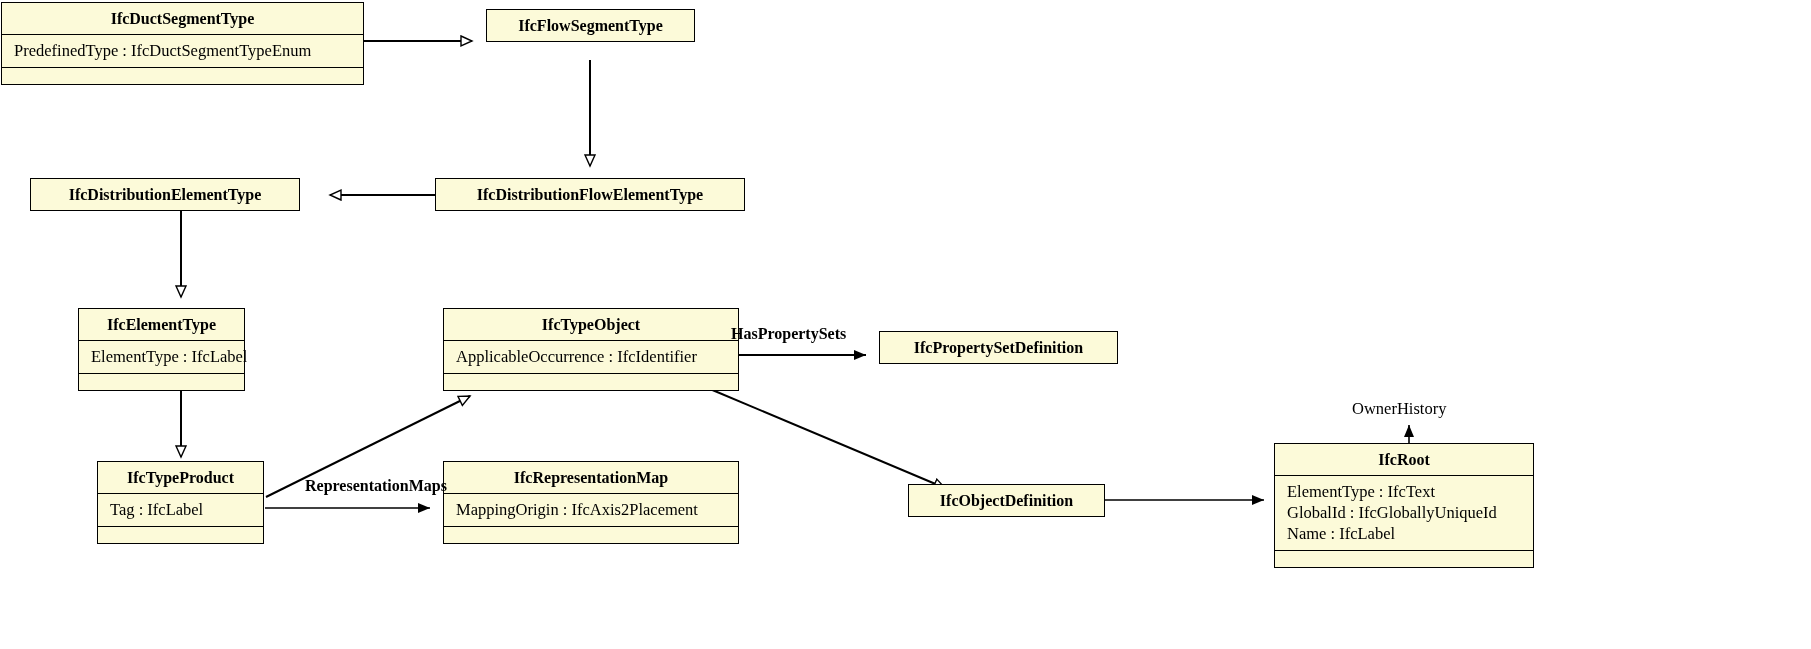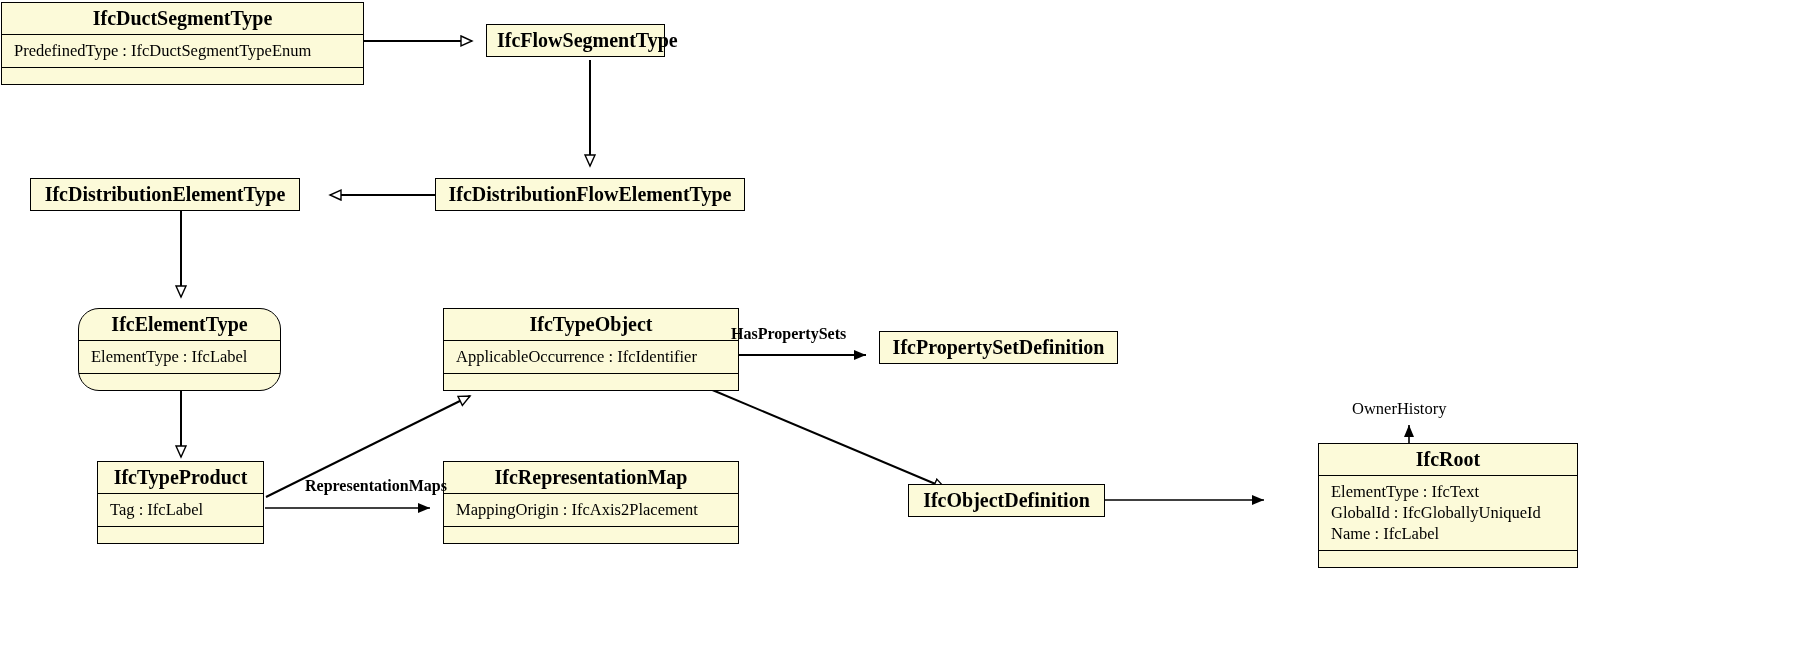--- a/index.html
+++ b/index.html
@@ -14,21 +14,21 @@
   .node{
     position:absolute;
     background:#FCFAD9;
     border:1.5px solid #000000;
     box-sizing:border-box;
     z-index:3;
   }
   .node .title{
     font-weight:bold;
     text-align:center;
-    font-size:20px;
+    font-size:16px;
     line-height:17px;
     padding:7px 10px 7px 10px;
     white-space:nowrap;
   }
   .node .sep{
     height:0;border-top:1.2px solid #000000;
   }
   .node .attrs{
     padding:5px 10px 6px 12px;
     font-size:16.5px;
@@ -91,33 +91,33 @@
   <div class="node" style="left:1px;top:2px;width:363px;">
     <div class="title">IfcDuctSegmentType</div>
     <div class="sep"></div>
     <div class="attrs">
       <div>PredefinedType : IfcDuctSegmentTypeEnum</div>
     </div>
     <div class="sep"></div>
     <div class="empty"></div>
   </div>
 
-  <div class="node" style="left:486px;top:24px;width:179px;">
+  <div class="node" style="left:486px;top:9px;width:209px;">
     <div class="title">IfcFlowSegmentType</div>
   </div>
 
   <div class="node" style="left:30px;top:178px;width:270px;">
     <div class="title">IfcDistributionElementType</div>
   </div>
 
   <div class="node" style="left:435px;top:178px;width:310px;">
     <div class="title">IfcDistributionFlowElementType</div>
   </div>
 
-  <div class="node" style="left:78px;top:308px;width:203px;border-radius:21px;">
+  <div class="node" style="left:78px;top:308px;width:167px;">
     <div class="title">IfcElementType</div>
     <div class="sep"></div>
     <div class="attrs">
       <div>ElementType : IfcLabel</div>
     </div>
     <div class="sep"></div>
     <div class="empty"></div>
   </div>
 
   <div class="node" style="left:443px;top:308px;width:296px;">
@@ -152,21 +152,21 @@
     </div>
     <div class="sep"></div>
     <div class="empty"></div>
   </div>
 
   <div class="node" style="left:902px;top:484px;width:197px;margin-left:6px;">
     <div class="title">IfcObjectDefinition</div>
   </div>
 
 
-  <div class="node" style="left:1274px;top:443px;width:260px;margin-left:44px;">
+  <div class="node" style="left:1274px;top:443px;width:260px;">
     <div class="title">IfcRoot</div>
     <div class="sep"></div>
     <div class="attrs">
       <div>ElementType : IfcText</div>
       <div>GlobalId : IfcGloballyUniqueId</div>
       <div>Name : IfcLabel</div>
     </div>
     <div class="sep"></div>
     <div class="empty"></div>
   </div>

